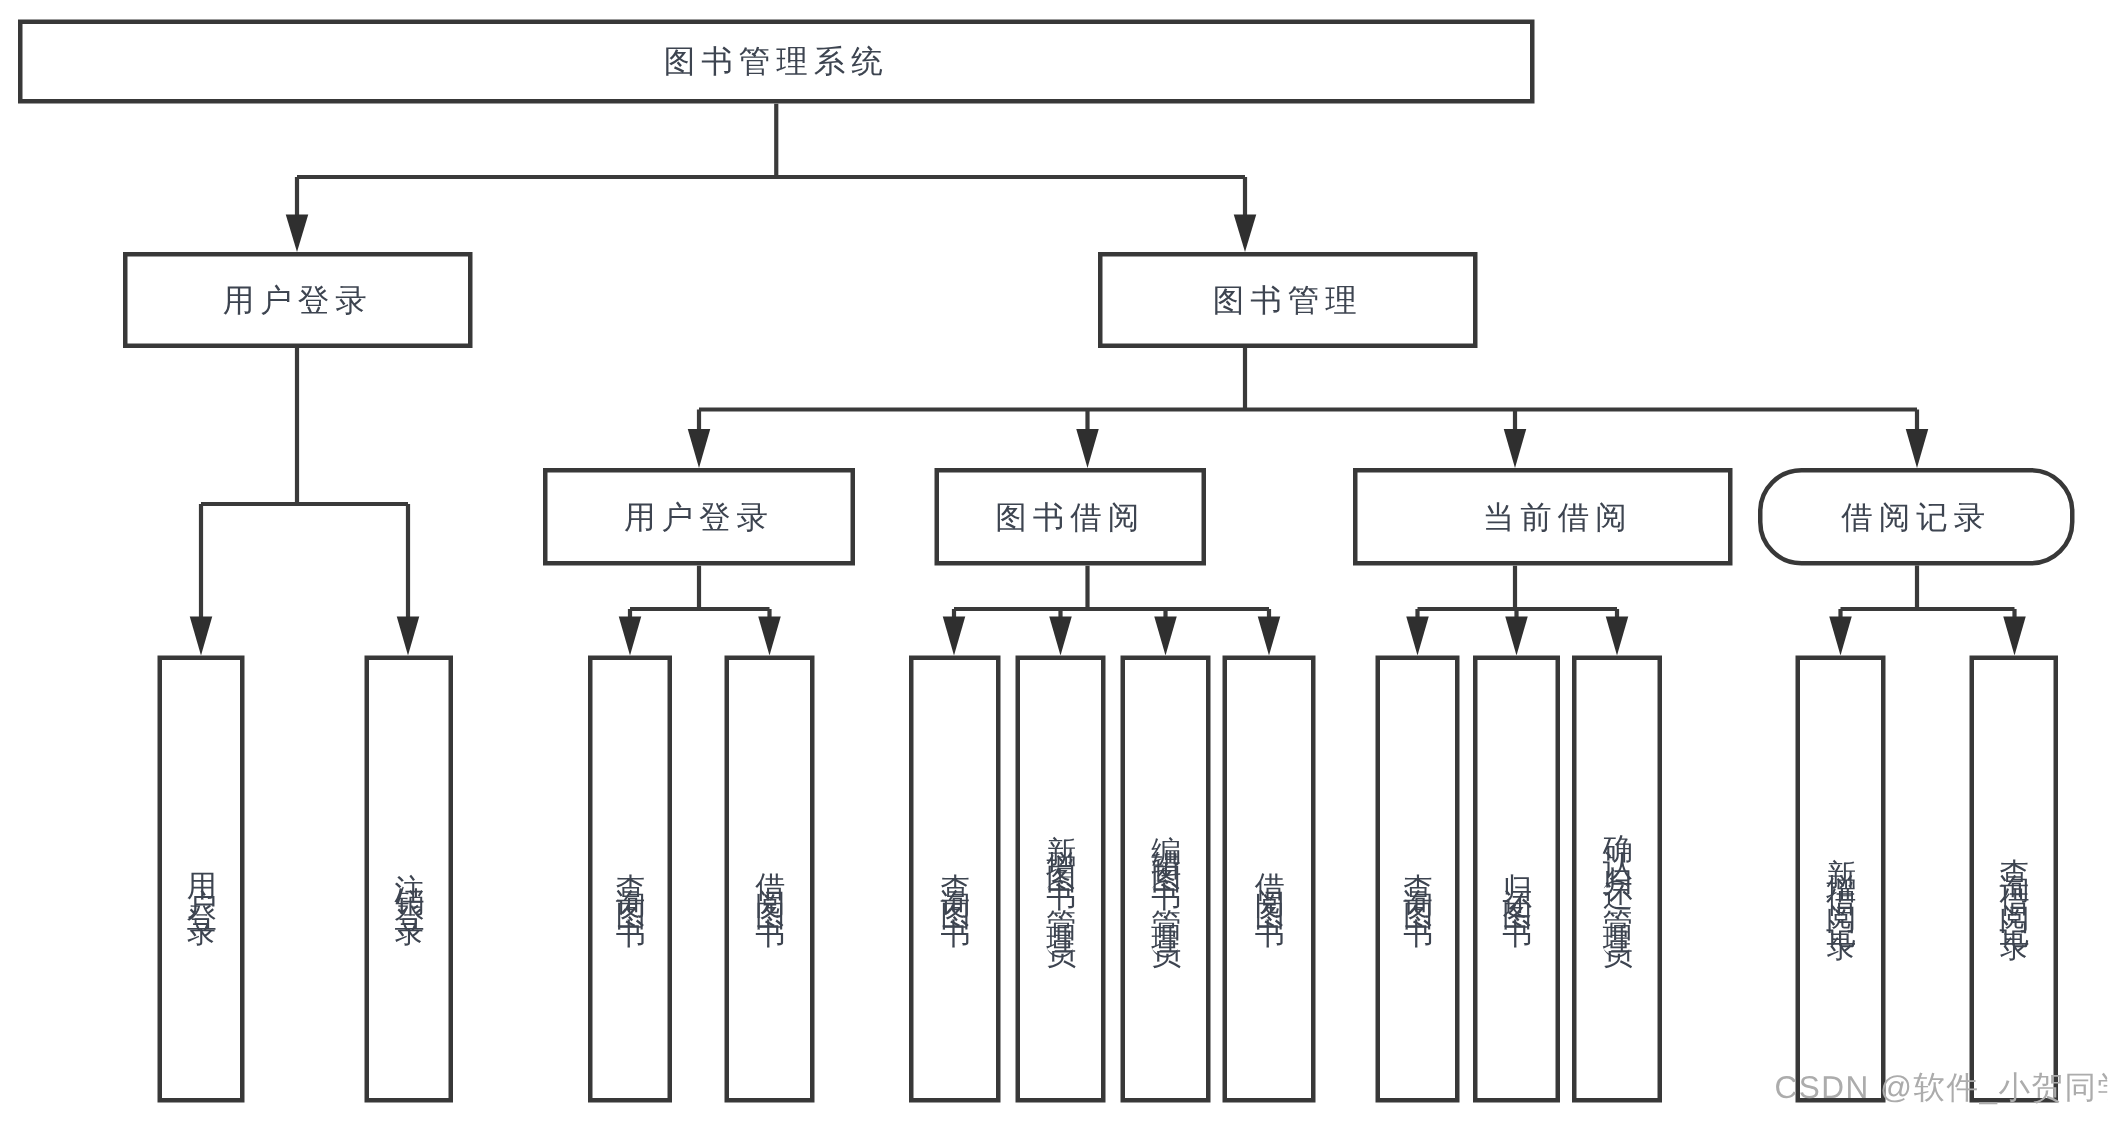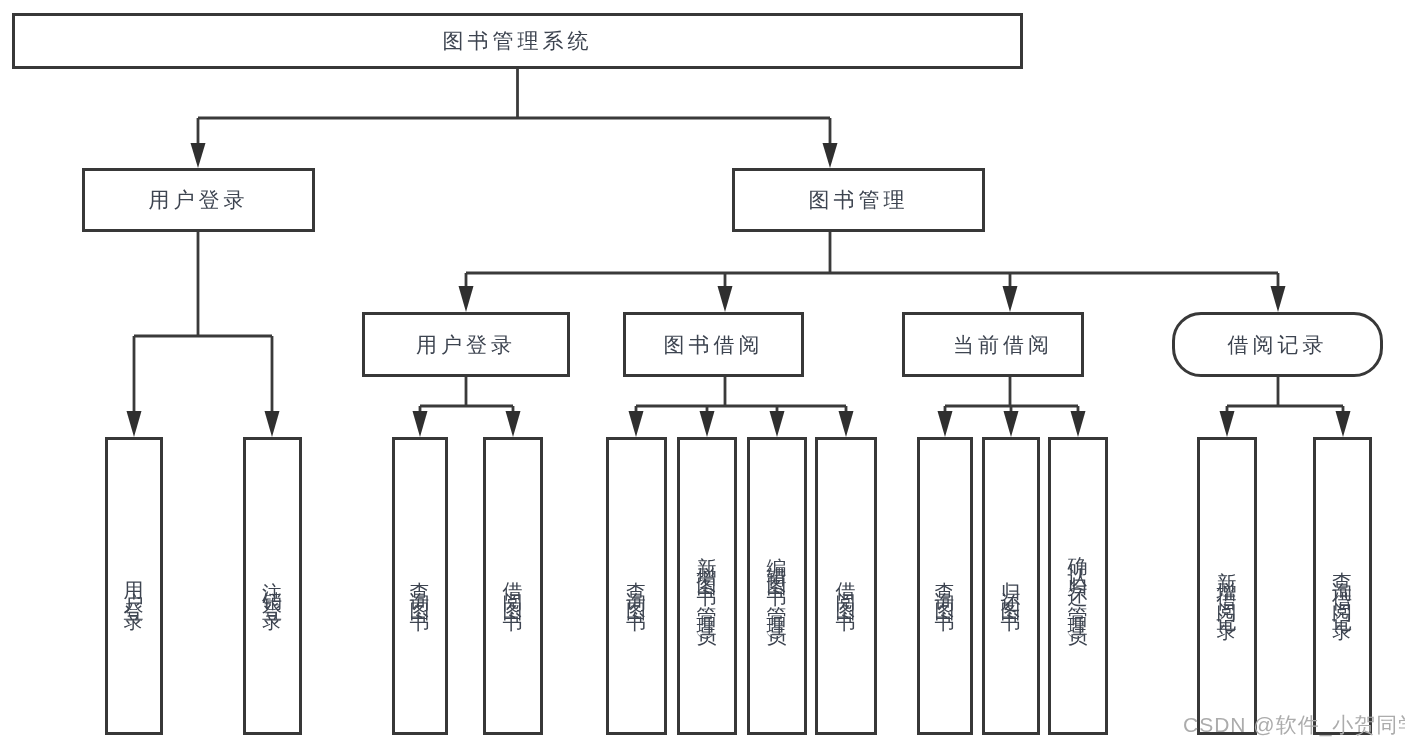--- a/index.html
+++ b/index.html
@@ -30,21 +30,21 @@
     font-size: 21px;
     letter-spacing: 4px;
     white-space: nowrap;
   }
   .node.root   { left: 12px;  top: 13px;  width: 1011px; height: 56px; }
   .node.lv2a   { left: 82px;  top: 168px; width: 233px;  height: 64px; }
   .node.lv2b   { left: 732px; top: 168px; width: 253px;  height: 64px; }
   .node.lv3    { top: 312px; height: 65px; }
   .node.lv3a   { left: 362px;  width: 208px; }
   .node.lv3b   { left: 623px;  width: 181px; }
-  .node.lv3c   { left: 902px;  width: 182px; padding-left: 20px; }
+  .node.lv3c   { left: 902px;  width: 253px; padding-left: 20px; }
   .node.lv3d   { left: 1172px; width: 211px; border-radius: 29px; }
   .leaf {
     position: absolute;
     top: 437px;
     height: 298px;
     box-sizing: border-box;
     border: 3px solid #383838;
     background: #ffffff;
     display: flex;
     align-items: center;

